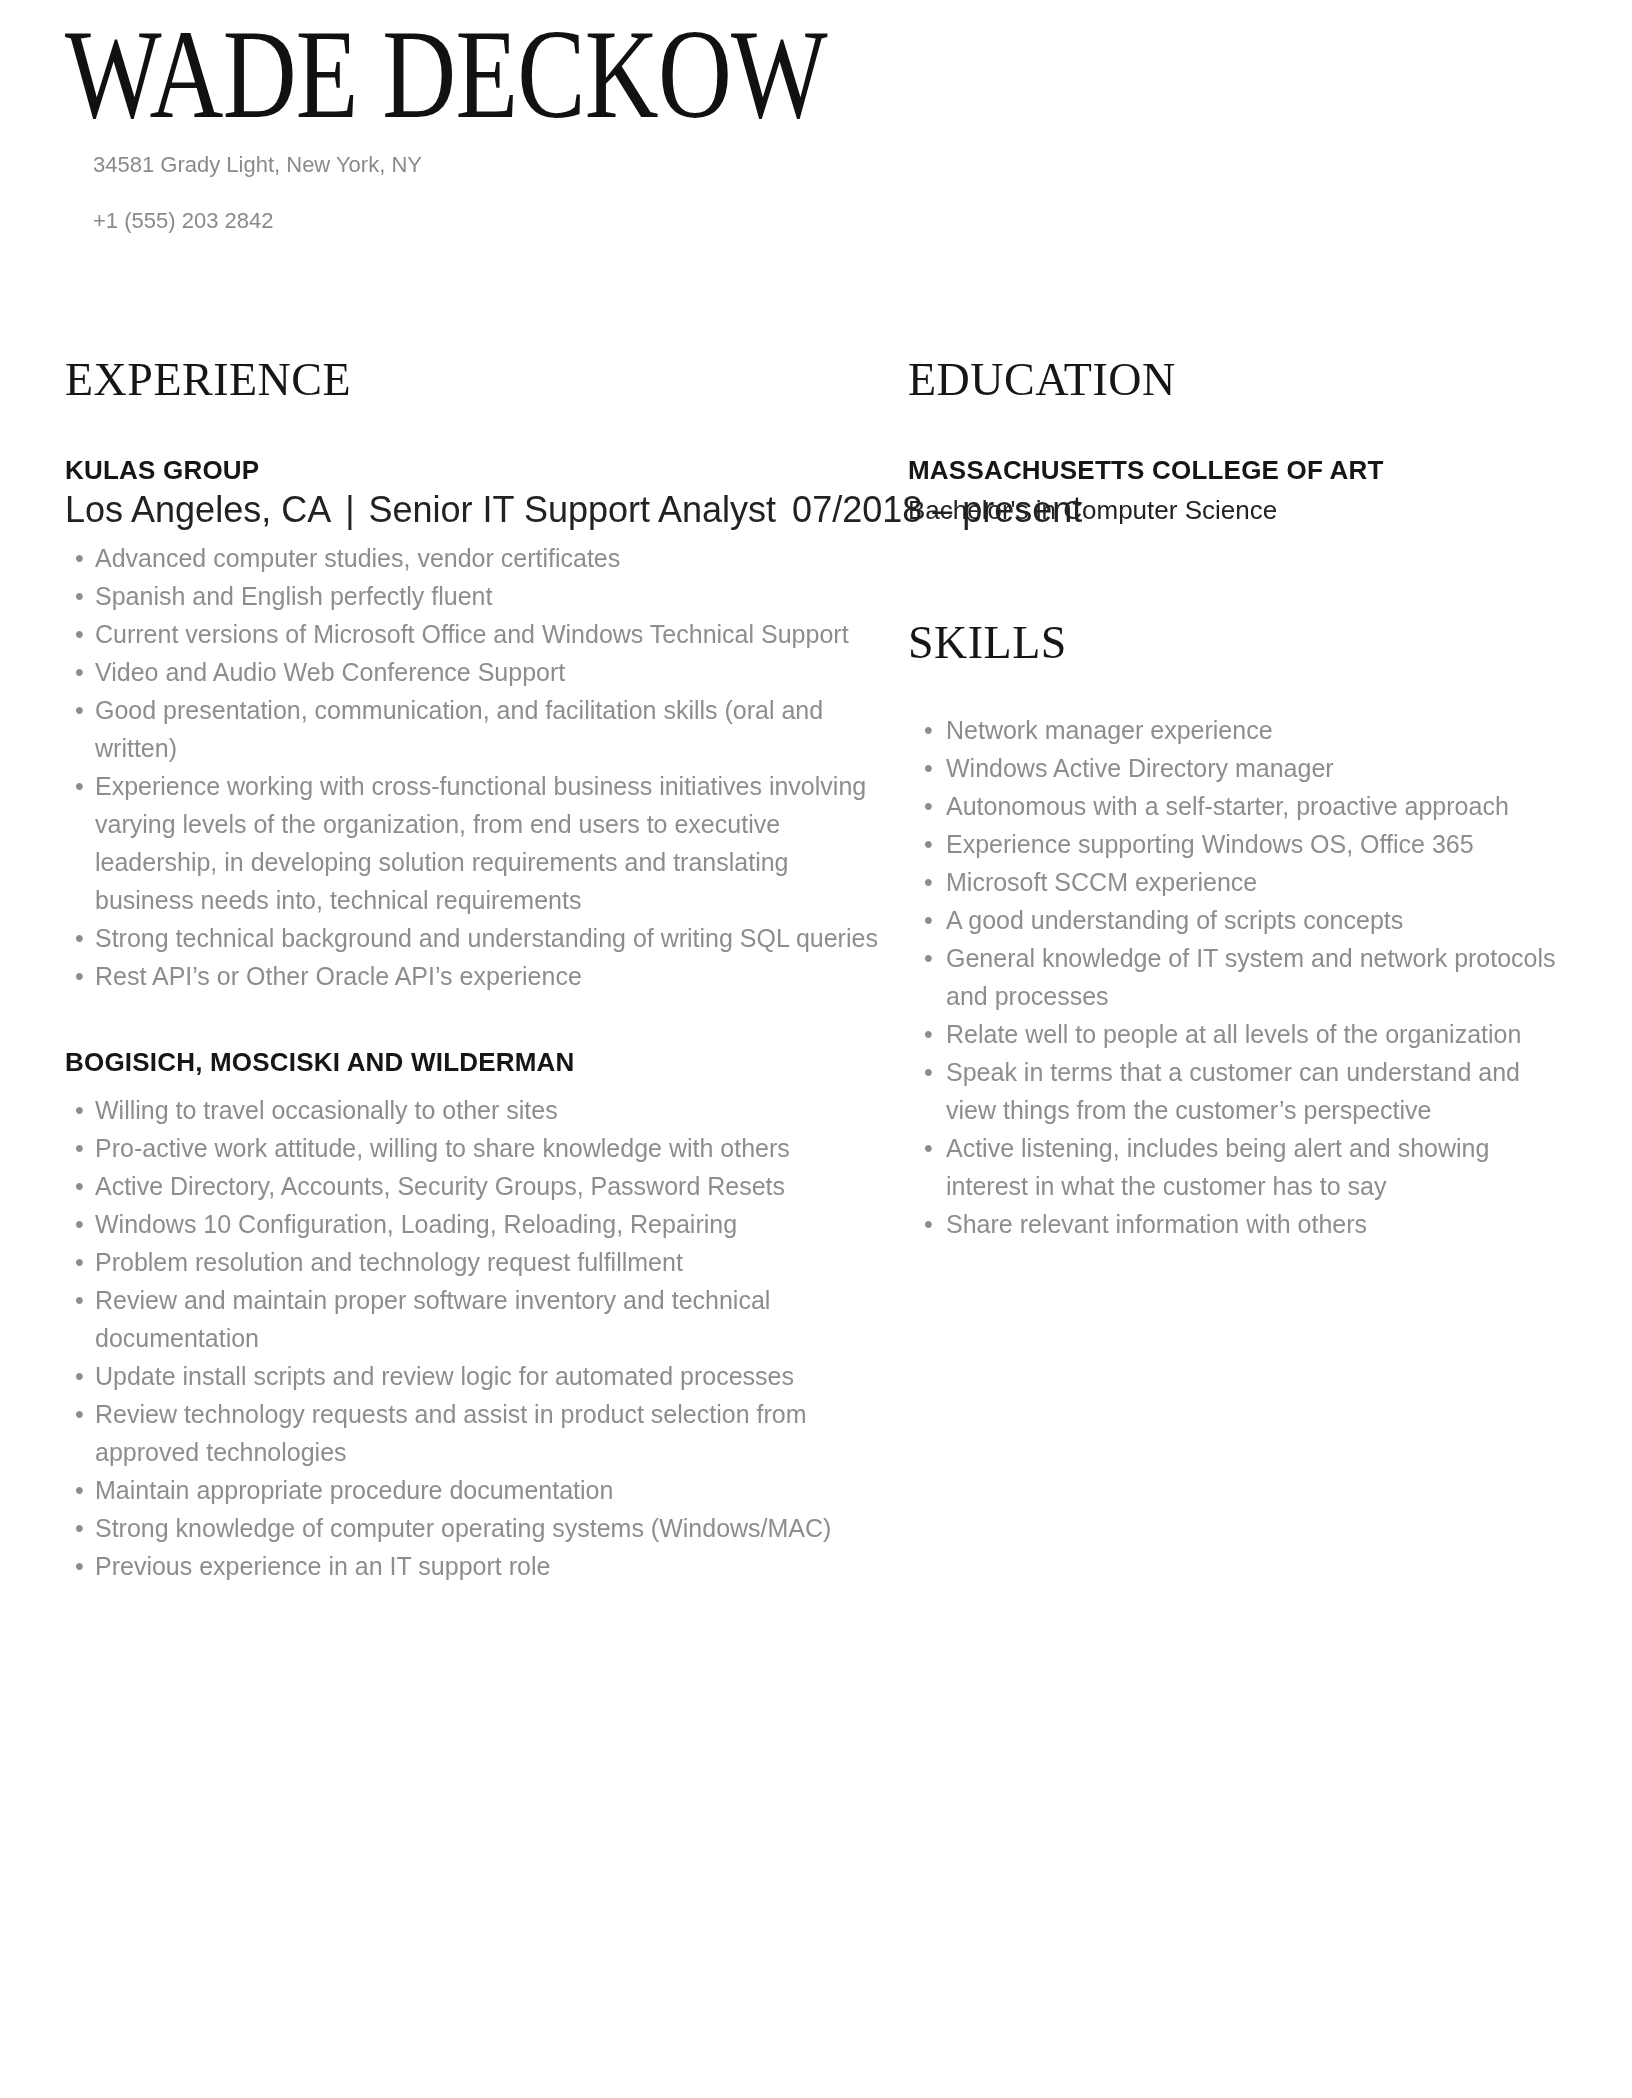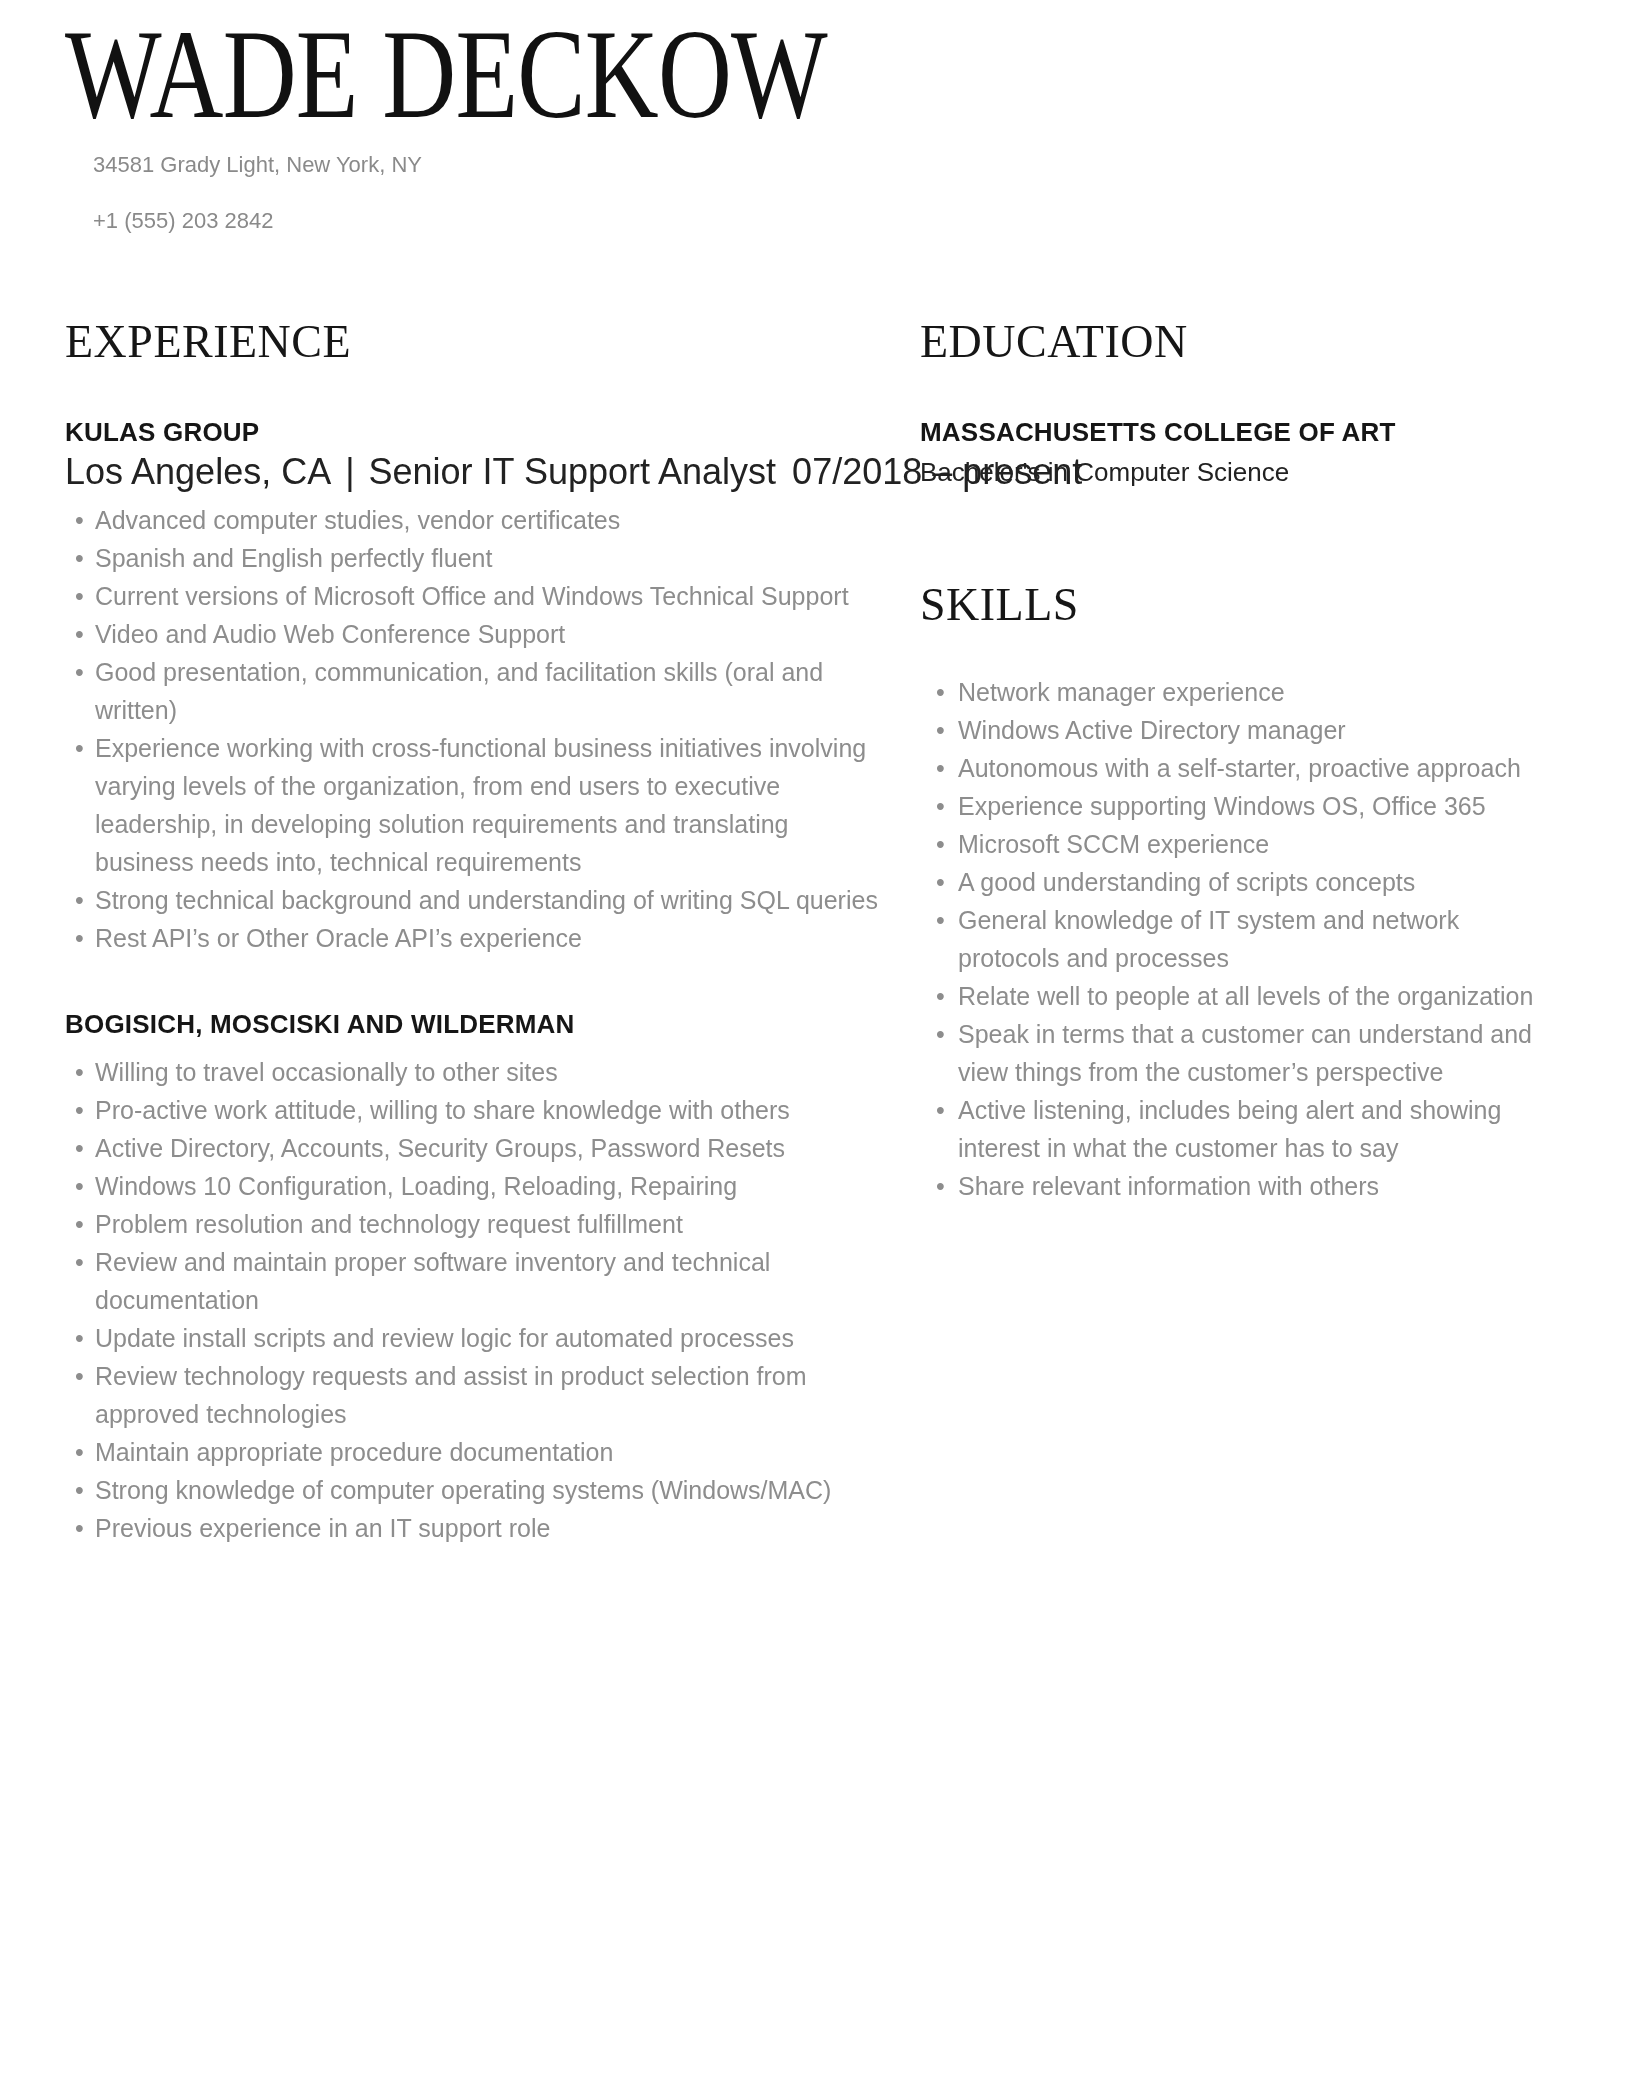--- a/index.html
+++ b/index.html
@@ -35,22 +35,22 @@
     color: #8a8a8a;
     margin-left: 28px;
   }
   .contact-address { margin-top: 12px; }
   .contact-phone   { margin-top: 26px; }
 
   
   .columns {
     display: grid;
     grid-template-columns: 820px 1fr;
-    column-gap: 35px;
-    margin-top: 78px;
+    column-gap: 23px;
+    margin-top: 116px;
   }
 
   .section-heading {
     font-family: "Liberation Serif", "DejaVu Serif", serif;
     font-weight: 400;
     font-size: 46px;
     line-height: 55px;
     margin: 0;
     color: #161616;
     letter-spacing: 0.5px;

